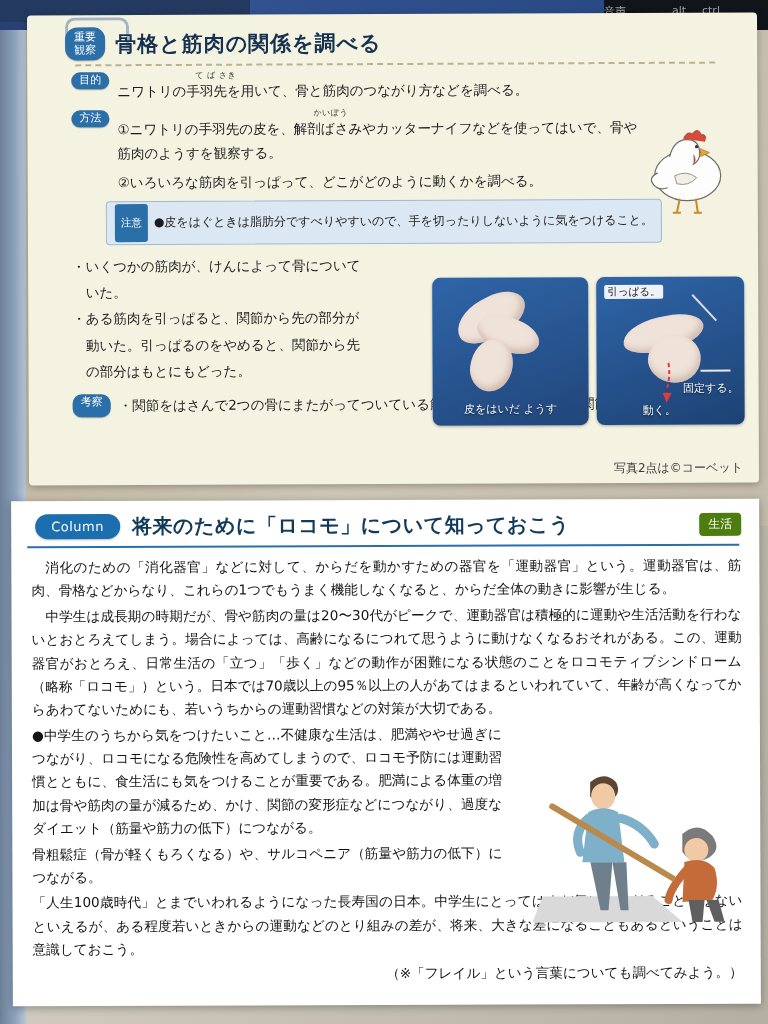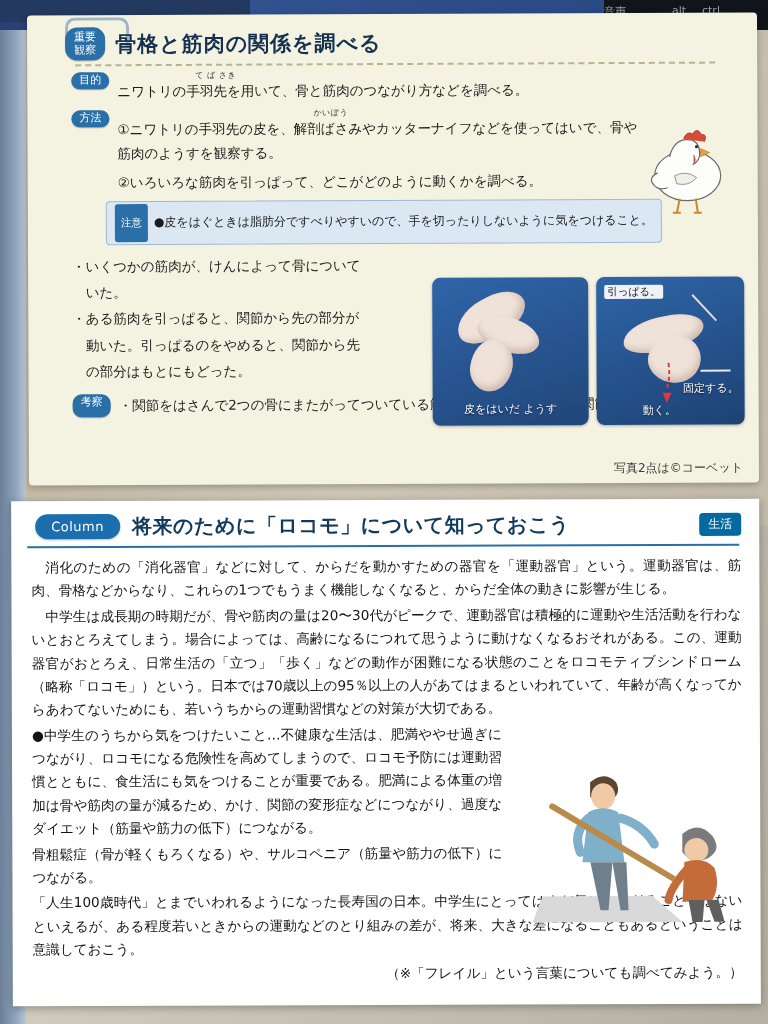--- a/index.html
+++ b/index.html
@@ -125,21 +125,21 @@
   }
   .col-head{display:flex;align-items:center;gap:12px;padding:12px 0 0 24px;}
   .col-badge{
     background:#1b6fae;color:#fff;border-radius:16px;font-size:13px;
     padding:5px 16px;letter-spacing:.5px;
     box-shadow:0 1px 2px rgba(0,0,0,.25);
   }
   .col-title{font-size:20px;font-weight:bold;color:#123a5c;letter-spacing:.5px;}
   .life-tag{
     position:absolute;right:18px;top:14px;
-    background:#0369a1;color:#fff;font-size:12px;border-radius:4px;padding:3px 9px;
+    background:#4d7c0f;color:#fff;font-size:12px;border-radius:4px;padding:3px 9px;
   }
   .col-underline{
     margin:6px 0 0 16px;width:712px;height:0;border-top:2px solid #2a6fa8;
   }
   .col-body{padding:8px 18px 0 20px;}
   .col-body p{
     margin:0 0 2px 0;font-size:13.6px;line-height:1.72;color:#141414;
     text-align:justify;
   }
   .col-body p.ind{text-indent:14px;}

